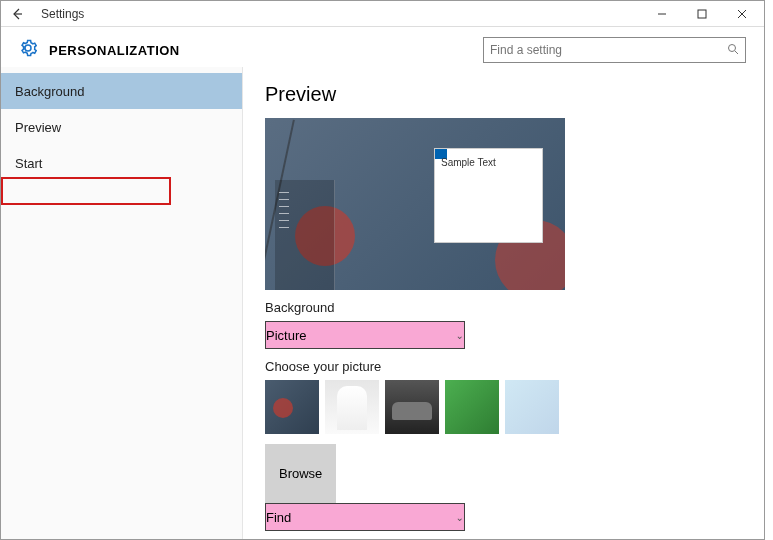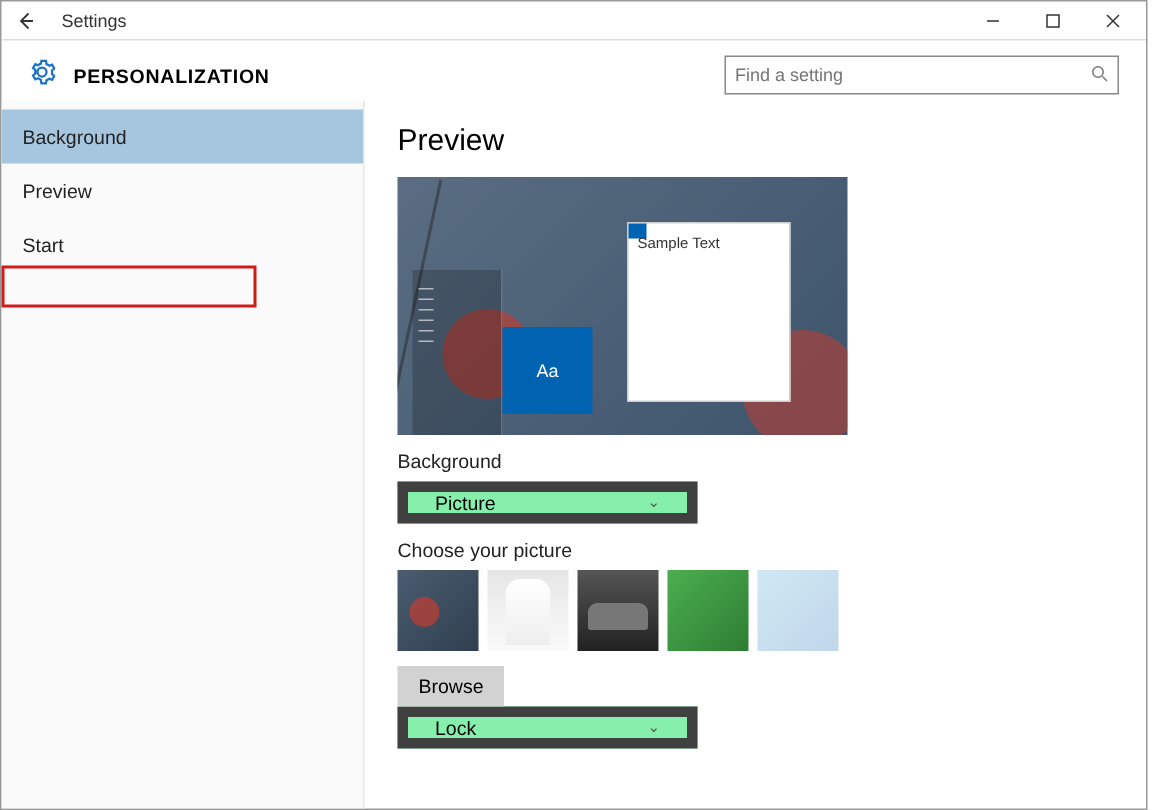--- a/index.html
+++ b/index.html
@@ -30,39 +30,39 @@
   .content { flex: 1; padding: 12px 24px 12px 22px; overflow-y: auto; }
   .section-title { font-size: 20px; font-weight: 400; margin: 4px 0 12px 0; }
   .label { font-size: 13px; color: #222; margin: 10px 0 6px 0; }
   .preview { width: 300px; height: 172px; background: linear-gradient(135deg, #5a6d82 0%, #3d546b 100%); position: relative; overflow: hidden; }
   .preview-decor1 { position: absolute; width: 60px; height: 60px; background: rgba(195, 60, 48, 0.65); border-radius: 50%; left: 30px; top: 88px; }
   .preview-decor3 { position: absolute; width: 80px; height: 80px; background: rgba(195, 60, 48, 0.55); border-radius: 50%; right: -10px; bottom: -10px; }
   .preview-branch { position: absolute; width: 2px; height: 100%; background: rgba(40,40,40,0.5); left: 10px; transform: rotate(12deg); }
   .preview-left-panel { position: absolute; width: 60px; height: 110px; left: 10px; bottom: 0; background: rgba(0,0,0,0.2); border-right: 1px solid rgba(255,255,255,0.2); padding: 6px 4px; }
   .ruler-line { height: 1px; background: rgba(255,255,255,0.6); margin: 6px 0; width: 10px; }
   .preview-tile { position: absolute; width: 60px; height: 58px; left: 70px; bottom: 14px; background: #0063b1; color: #fff; font-size: 12px; display: flex; align-items: center; justify-content: center; }
-  .preview-sample { position: absolute; width: 109px; height: 120px; right: 38px; top: 30px; background: #fff; border: 1px solid #ccc; }
+  .preview-sample { position: absolute; width: 109px; height: 95px; right: 22px; top: 30px; background: #fff; border: 1px solid #ccc; }
   .sample-bar { width: 12px; height: 10px; background: #0063b1; position: absolute; top: 0; left: 0; }
   .sample-text { position: absolute; top: 8px; left: 6px; font-size: 10px; color: #333; }
 
-  .dropdown { width: 200px; height: 28px; border: 7px solid #404040; display: flex; align-items: center; justify-content: space-between; padding: 0 18px; font-size: 13px; cursor: pointer; background: #86efac; }
+  .dropdown { width: 200px; height: 28px; border: 1px solid #404040; display: flex; align-items: center; justify-content: space-between; padding: 0 0; font-size: 13px; cursor: pointer; background: #f9a8d4; }
   .chev { font-size: 10px; color: #555; }
 
   .thumbs { display: flex; gap: 6px; margin-top: 4px; }
   .thumb { width: 54px; height: 54px; background: #ccc; }
   .t1 { background: linear-gradient(135deg,#4a5c6f,#2f3f50); position: relative; overflow:hidden;}
   .t1::after{content:'';position:absolute;width:20px;height:20px;background:rgba(195,60,48,0.7);border-radius:50%;left:8px;top:18px;}
   .t2 { background: linear-gradient(180deg,#e6e6e6,#fafafa); position:relative;}
   .t2::after{content:'';position:absolute;width:30px;height:44px;left:12px;top:6px;background:linear-gradient(0deg,#eee,#fff);border-radius:10px 10px 0 0;}
   .t3 { background: linear-gradient(180deg,#555,#222); position:relative;}
   .t3::after{content:'';position:absolute;width:40px;height:18px;left:7px;top:22px;background:#777;border-radius:6px 6px 2px 2px;}
   .t4 { background: linear-gradient(135deg,#4caf50,#2e7d32); }
   .t5 { background: linear-gradient(135deg,#d0e8f4,#c0d6ea); }
 
-  .browse-btn { display: inline-block; background: #d2d2d2; border: none; padding: 6px 14px; font-size: 13px; margin-top: 10px; cursor: pointer; text-align: center; }
+  .browse-btn { display: inline-block; background: #d2d2d2; border: none; padding: 22px 14px; font-size: 13px; margin-top: 10px; cursor: pointer; text-align: center; }
 </style>
 </head>
 <body>
 
 <div class="window">
 
   <div class="titlebar">
     <div class="titlebar-left">
       <div class="back-btn">
         <svg width="14" height="14" viewBox="0 0 14 14">
@@ -133,23 +133,20 @@
         <div class="preview-decor1"></div>
         <div class="preview-decor3"></div>
         <div class="preview-left-panel">
           <div class="ruler-line"></div>
             <div class="ruler-line"></div>
             <div class="ruler-line"></div>
           <div class="ruler-line"></div>
             <div class="ruler-line"></div>
             <div class="ruler-line"></div>
         </div>
-        <div class="preview-tile">
-            <span>Aa</span>
-          </div>
         <div class="preview-sample">
           <div class="sample-bar"></div>
           <span class="sample-text">Sample Text</span>
         </div>
       </div>
 
       <div class="label">Background</div>
       <div class="dropdown">
         <span>Picture</span>
         <span class="chev">⌄</span>
@@ -159,20 +156,20 @@
       <div class="thumbs">
         <div class="thumb t1"></div>
         <div class="thumb t2"></div>
         <div class="thumb t3"></div>
         <div class="thumb t4"></div>
         <div class="thumb t5"></div>
       </div>
       <button class="browse-btn">Browse</button>
 
       <div class="dropdown">
-        <span>Lock</span>
+        <span>Find</span>
         <span class="chev">⌄</span>
       </div>
     </div>
   </div>
 
   <div class="highlight-box" style="left:0px; top:176px; width:170px; height:28px;"></div>
 </div>
 
 </body></html>

